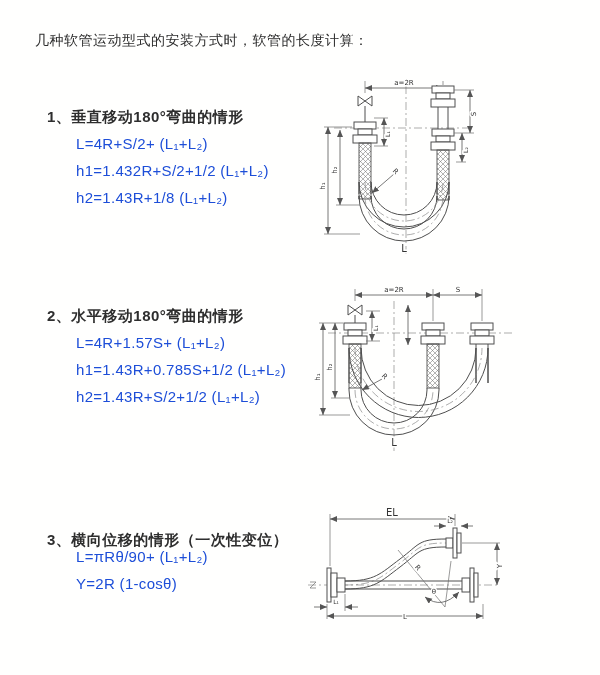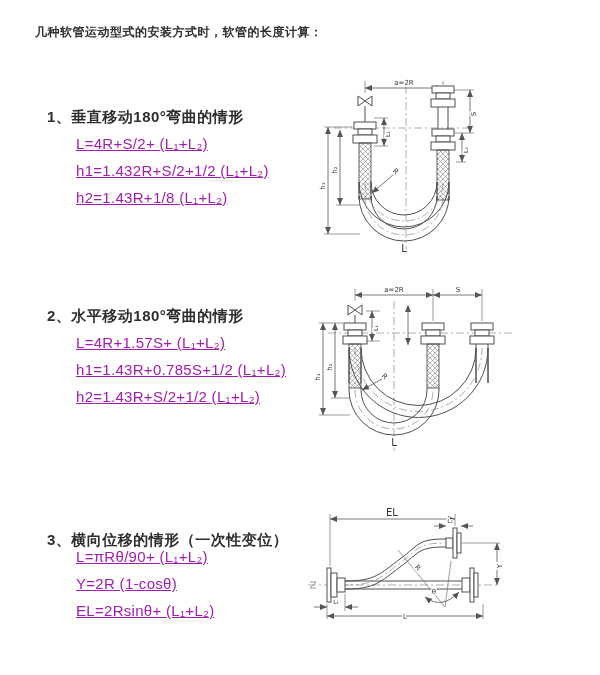--- a/index.html
+++ b/index.html
@@ -1,22 +1,22 @@
 <!DOCTYPE html>
 <html><head>
 <meta charset="utf-8">
 <style>
   html,body{margin:0;padding:0;}
   body{width:600px;height:675px;background:#fffffe;position:relative;overflow:hidden;
        font-family:"Liberation Sans","DejaVu Sans",sans-serif;color:#2e2e2e;}
   #page{position:absolute;inset:0;}
   .abs{position:absolute;white-space:nowrap;}
-  .title{left:35px;top:24px;font-size:12px;font-weight:700;letter-spacing:.5px;}
+  .title{left:35px;top:32px;font-size:14px;font-weight:400;letter-spacing:.5px;}
   .heading{font-size:15px;font-weight:700;letter-spacing:.5px;}
-  .formula{font-size:15px;font-weight:400;letter-spacing:.3px;color:#a21caf;text-decoration:underline;}
+  .formula{font-size:15px;font-weight:400;letter-spacing:.3px;color:#1d4ed8;}
   svg{position:absolute;}
   .ln{stroke:#4f4f4f;stroke-width:1;fill:none;}
   .thin{stroke:#6f6f6f;stroke-width:.7;fill:none;}
   .cl{stroke:#8a8a8a;stroke-width:.7;fill:none;stroke-dasharray:8 3 2 3;}
   .dim{stroke:#555;stroke-width:.8;fill:none;}
   .fit{fill:#fffffe;stroke:#4f4f4f;stroke-width:1;}
   .hose{stroke:#4f4f4f;stroke-width:.9;}
   text.dlabel{fill:#333;font-size:7px;font-family:"DejaVu Sans",sans-serif;
               paint-order:stroke;stroke:#fffffe;stroke-width:3px;}
   text.big{font-size:10px;}
@@ -35,21 +35,20 @@
   <div class="abs formula" style="left:76px;top:189px">h2=1.43R+1/8 (L₁+L₂)</div>
 
   <div class="abs heading" style="left:47px;top:307px">2、水平移动180°弯曲的情形</div>
   <div class="abs formula" style="left:76px;top:334px">L=4R+1.57S+ (L₁+L₂)</div>
   <div class="abs formula" style="left:76px;top:361px">h1=1.43R+0.785S+1/2 (L₁+L₂)</div>
   <div class="abs formula" style="left:76px;top:388px">h2=1.43R+S/2+1/2 (L₁+L₂)</div>
 
   <div class="abs heading" style="left:47px;top:531px">3、横向位移的情形（一次性变位）</div>
   <div class="abs formula" style="left:76px;top:548px">L=πRθ/90+ (L₁+L₂)</div>
   <div class="abs formula" style="left:76px;top:575px">Y=2R (1-cosθ)</div>
-  <div class="abs formula" style="left:76px;top:602px">EL=2Rsinθ+ (L₁+L₂)</div>
 
   <svg style="left:308px;top:74px" width="280" height="185" viewBox="0 0 280 185">
     <defs>
       <marker id="ar1" markerWidth="9" markerHeight="8" refX="7" refY="3" orient="auto-start-reverse" markerUnits="userSpaceOnUse">
         <path d="M0,0 L7,3 L0,6 Z" fill="#555"></path>
       </marker>
       <pattern id="hp1" width="5" height="5" patternUnits="userSpaceOnUse">
         <path d="M0,0 L5,5 M5,0 L0,5" stroke="#6a6a6a" stroke-width=".5"></path>
       </pattern>
     </defs>

